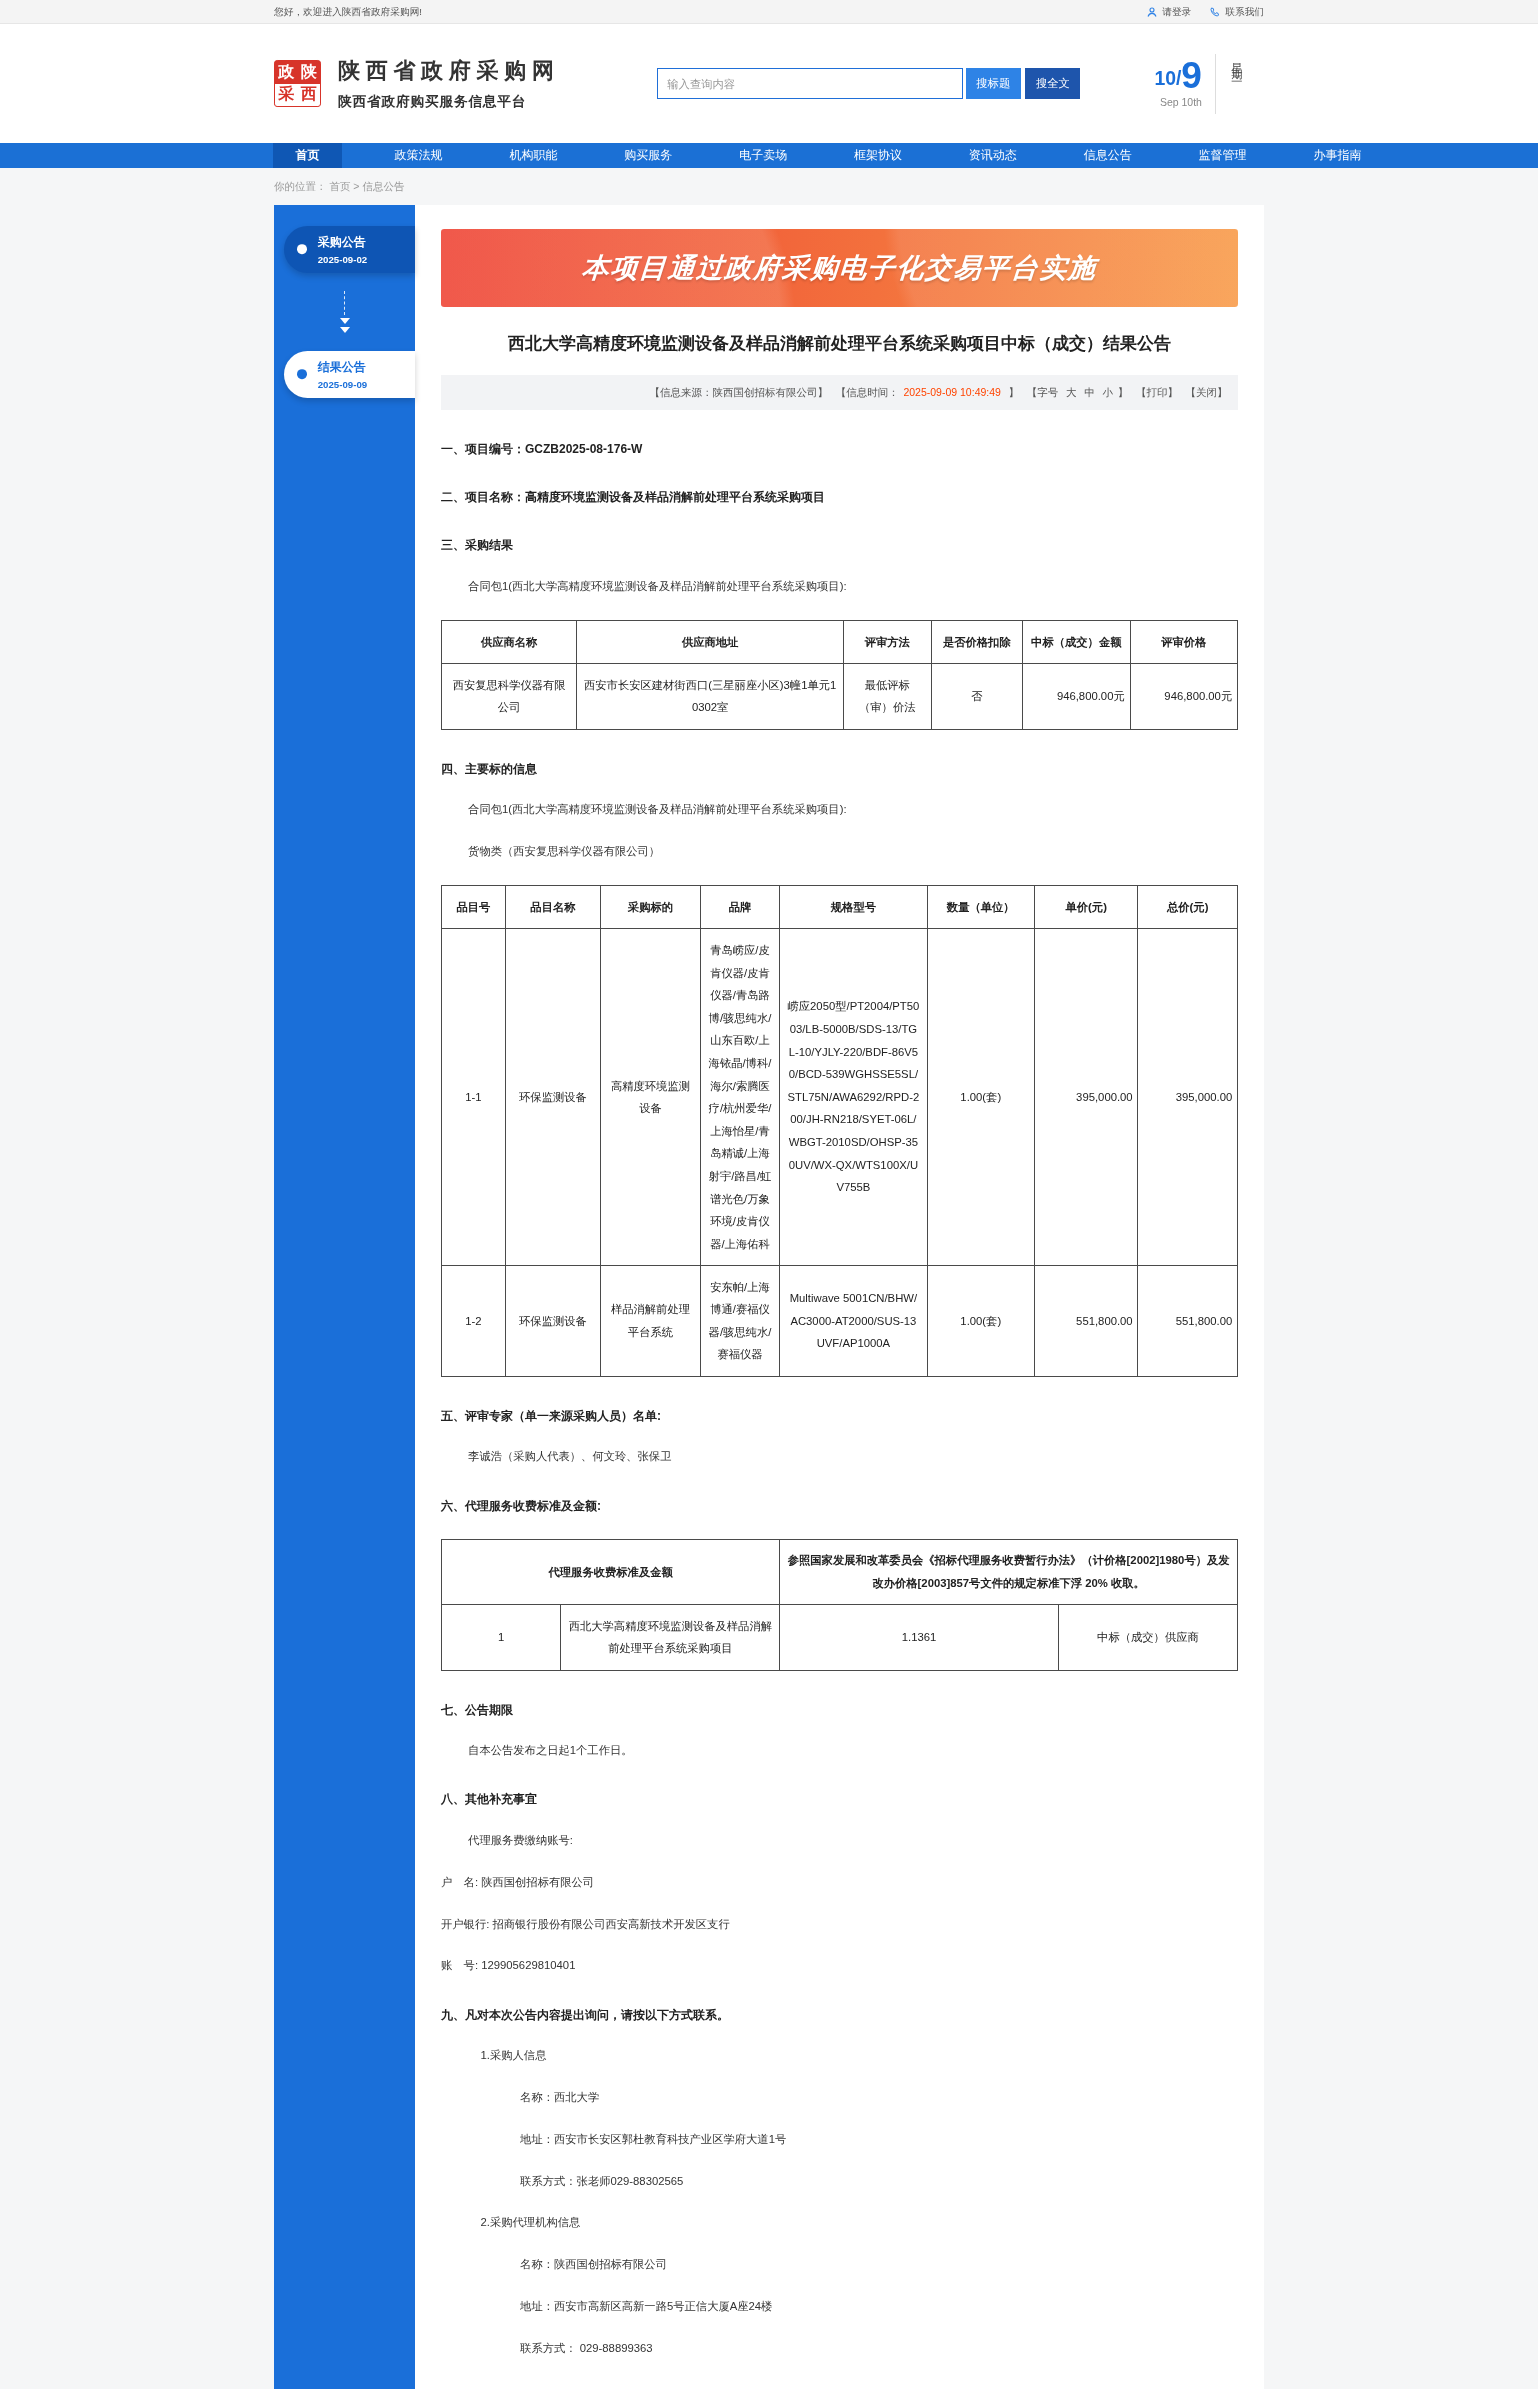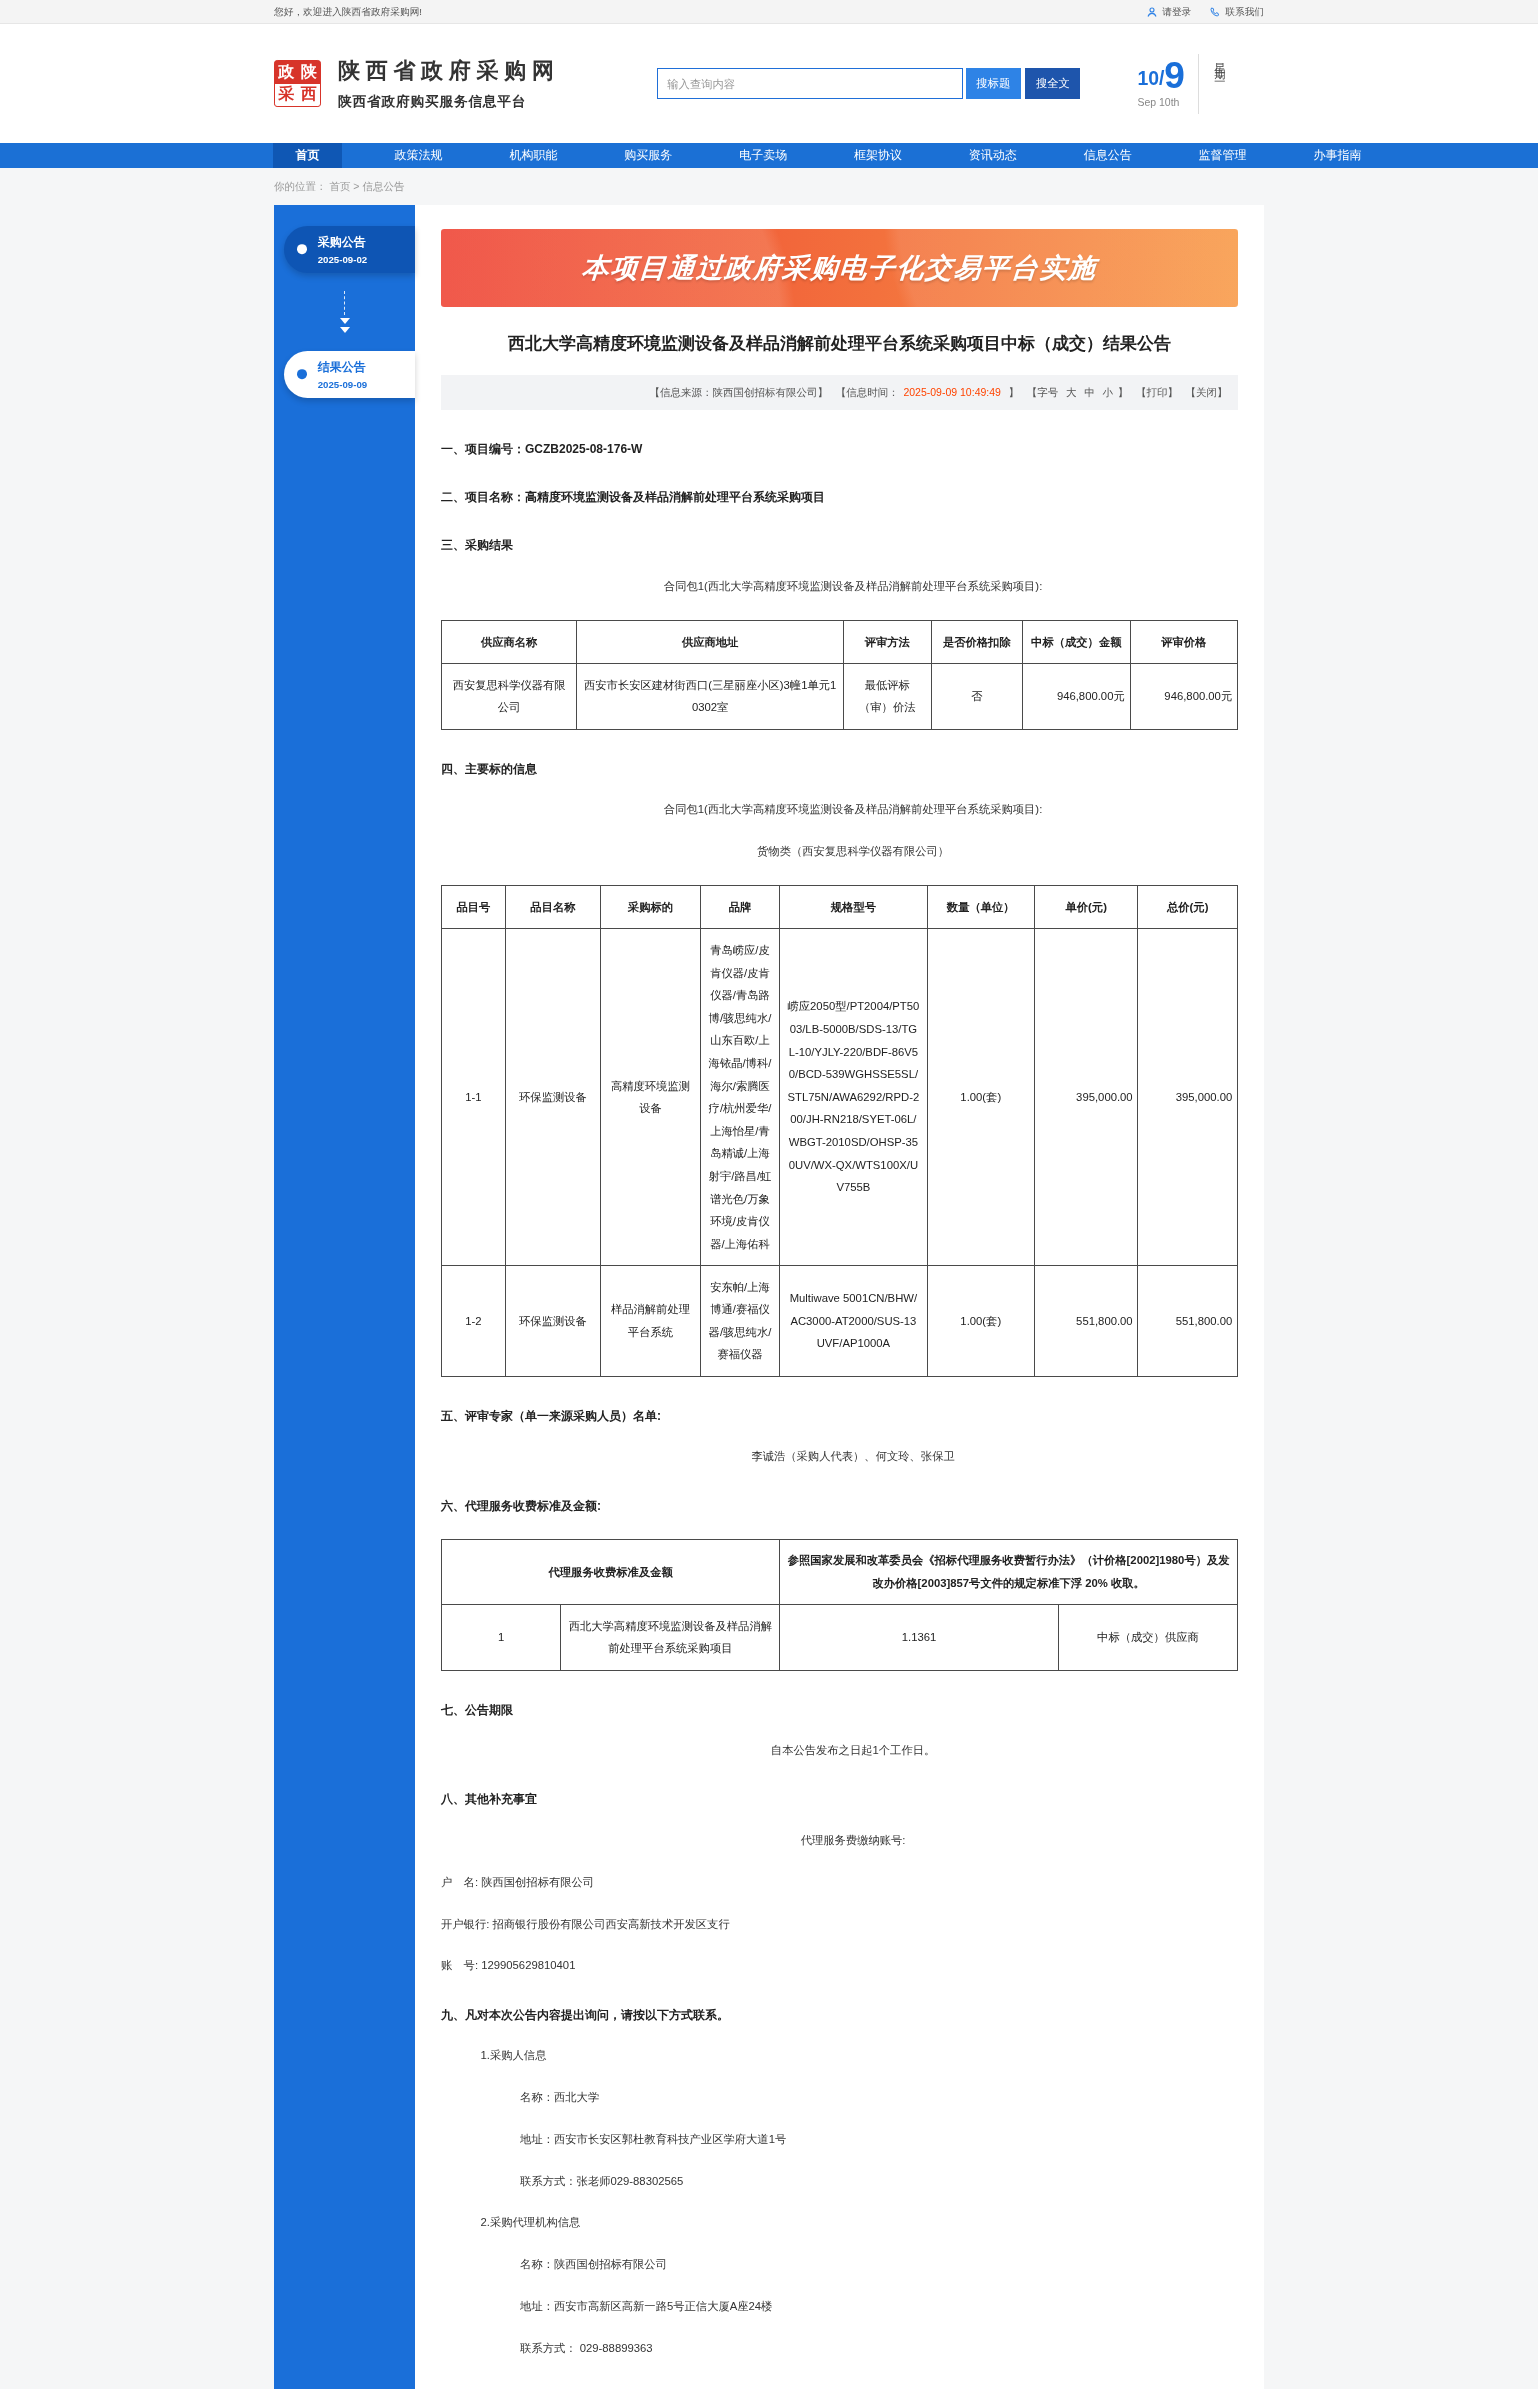--- a/index.html
+++ b/index.html
@@ -25,21 +25,21 @@
   .site-names { margin-left:17px; }
   .site-title { font-size:22px; font-weight:bold; color:#333; letter-spacing:5.7px; }
   .site-sub { font-size:13.7px; font-weight:bold; color:#333; margin-top:6.5px; letter-spacing:0.8px; }
   .search-wrap { display:flex; align-items:center; margin-left:97px; }
   .search-input { width:306px; height:31px; border:1.6px solid #1f6fd8; padding:0 9.7px; font-size:11.3px; color:#333; outline:none; }
   .search-input::placeholder { color:#999; }
   .btn-search { height:31px; padding:0 10.5px; border:none; color:#fff; font-size:11.3px; cursor:pointer; }
   .btn-title { background:#2e83e6; margin-left:3.2px; }
   .btn-full { background:#1e55ac; margin-left:4.8px; }
   .date-block { margin-left:57px; display:flex; align-items:center; }
-  .date-nums { text-align:left; }
+  .date-nums { text-align:right;margin-left:17px; }
   .date-line { display:flex; align-items:flex-end; justify-content:center; color:#1a6fd9; }
   .date-md { font-size:19.4px; font-weight:bold; line-height:1; padding-bottom:4px; }
   .date-day { font-size:37px; font-weight:bold; line-height:.9; }
   .date-en { font-size:10.5px; color:#888; margin-top:3.2px; }
   .weekday { writing-mode:vertical-rl; font-size:11.3px; color:#444; letter-spacing:4.8px; margin-left:13px; padding-left:13px; border-left:0.8px solid #ddd; height:60px; }
 
   
   .mainnav { background:#1b70d5; height:25px; }
   .nav-in { width:1103px; margin-left:calc(50% - 496px); height:25px; display:flex; align-items:stretch; justify-content:space-between; }
   .nav-item { display:flex; align-items:center; padding:0 14.5px; color:#fff; font-size:12px; text-decoration:none; cursor:pointer; }
@@ -74,21 +74,21 @@
   .banner span { color:#fff; font-size:27px; font-weight:bold; font-style:italic; letter-spacing:1.6px; transform:skewX(-4deg); text-shadow:0 1.6px 2.4px rgba(0,0,0,.15); }
 
   .art-title { margin:24px 24px 0; text-align:center; font-size:17px; font-weight:bold; color:#222; line-height:1.5; }
   .meta { margin-top:19.4px; background:#f2f3f5; padding:10.5px 8px; text-align:right; font-size:10.5px; color:#555; }
   .meta span { margin:0 2.4px; }
   .meta .red { color:#ff4400; }
   .meta .clickable { cursor:pointer; }
 
   .sec-h { margin:31px 0 0; font-size:12px; font-weight:bold; color:#222; }
   .para { margin:22.6px 0 0; font-size:11.3px; color:#333; line-height:1.7; }
-  .ind { padding-left:2.4em;text-align:center; }
+  .ind { padding-left:2.4em; }
   .ind2 { padding-left:3.5em; }
   .ind3 { padding-left:7em; }
 
   table { width:100%; border-collapse:collapse; margin-top:24px; table-layout:fixed; }
   th, td { border:0.8px solid #4a4a4a; font-size:11.3px; color:#222; text-align:center; vertical-align:middle; padding:9.7px 6.5px; line-height:2; word-break:break-all; }
   th { font-weight:bold; }
   td.num { text-align:right; padding-right:4.8px; }
   td.bold { font-weight:bold; }
 </style>
 </head>

